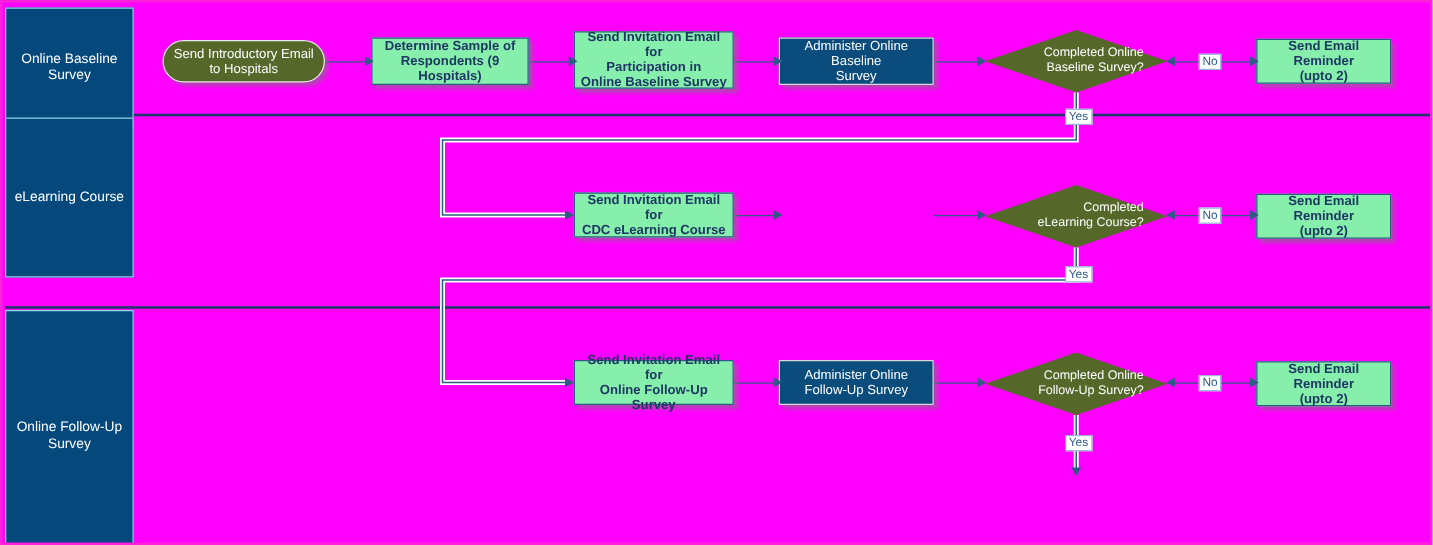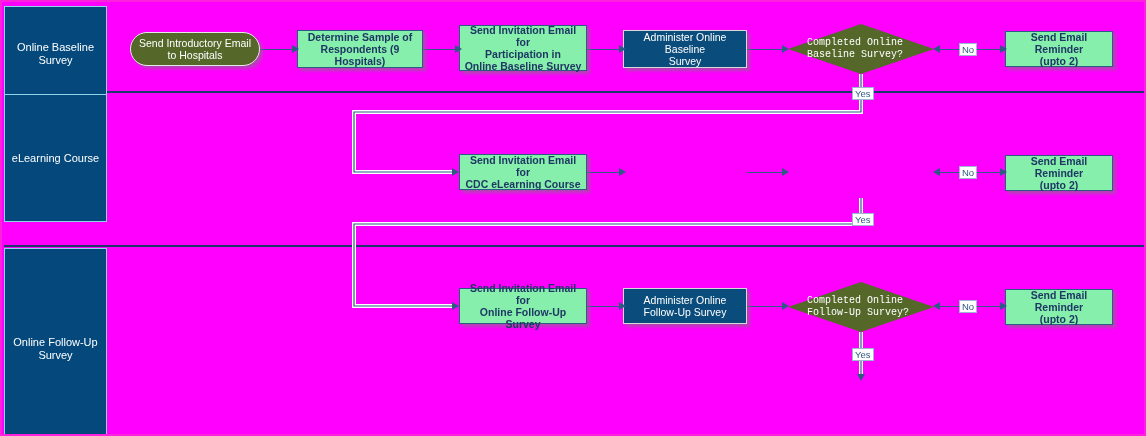--- a/index.html
+++ b/index.html
@@ -93,24 +93,23 @@
     inset: 0;
     background: #55682a;
     clip-path: polygon(50% 0%, 100% 50%, 50% 100%, 0% 50%);
     filter: drop-shadow(3px 3px 2px rgba(130,130,130,0.6));
   }
   .node.decision .diamond-text {
     position: relative;
     color: #ffffff;
     font-size: 10px;
     line-height: 12px;
-    text-align: left;
+    text-align: right;
     z-index: 2;
     width: 74%;
-    font-family: Liberation Mono, monospace;
   }
 
   
   .conn-h, .conn-v {
     position: absolute;
     background: #2f5a86;
     z-index: 7;
   }
   .conn-h { height: 1px; }
 
@@ -241,20 +240,25 @@
 CDC eLearning Course</span>
   </div>
 
   <div class="conn-h" style="left:585px; top:170px; width:34px;"></div>
   <div class="arrowhead arrow-right" style="left:617px; top:166px;"></div>
 
 
   <div class="conn-h" style="left:745px; top:170px; width:38px;"></div>
   <div class="arrowhead arrow-right" style="left:780px; top:166px;"></div>
 
+  <div class="node decision" style="left:786px; top:146px; width:146px; height:50px;">
+    <div class="diamond-bg"></div>
+    <div class="diamond-text" style="white-space:pre-line;">Completed
+eLearning Course?</div>
+  </div>
 
   <div class="conn-h" style="left:936px; top:170px; width:68px;"></div>
   <div class="arrowhead arrow-left" style="left:931px; top:166px;"></div>
   <div class="arrowhead arrow-right" style="left:998px; top:166px;"></div>
   <div class="edge-label" style="left:957px; top:164px;">No</div>
 
   <div class="node process" style="left:1003px; top:153px; width:108px; height:36px;">
     <span style="white-space:pre-line;">Send Email Reminder
 (upto 2)</span>
   </div>

